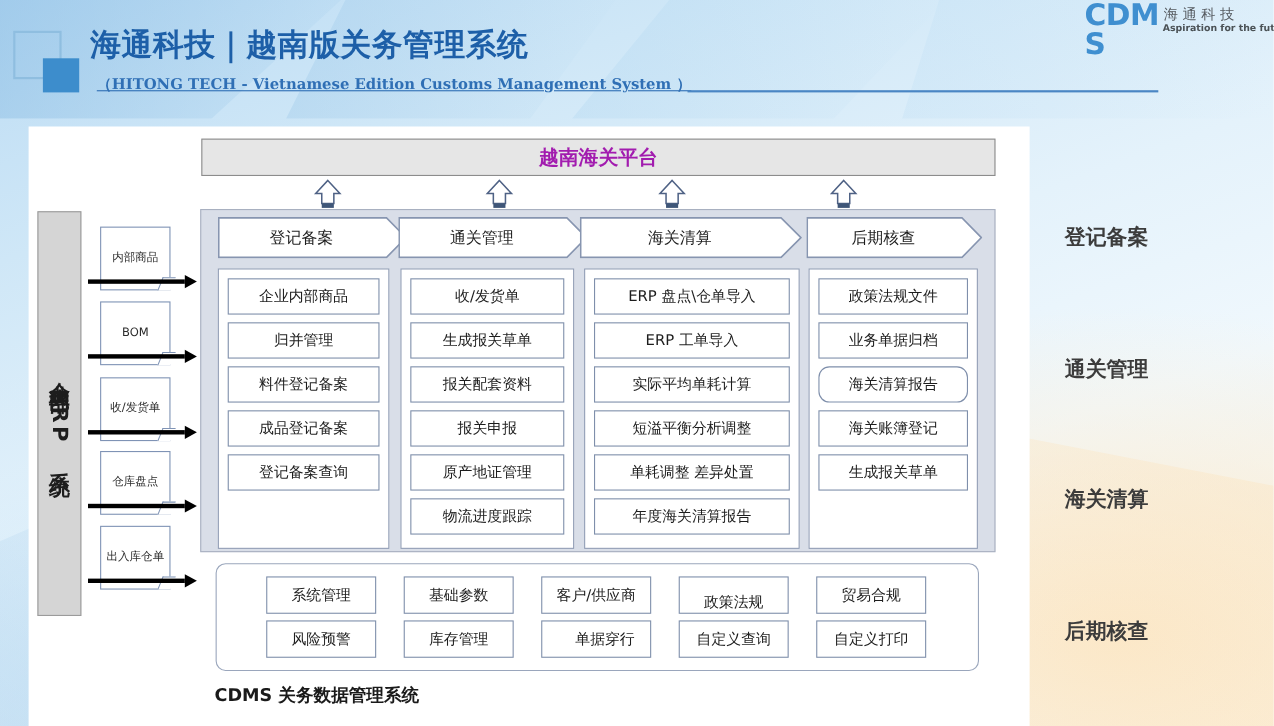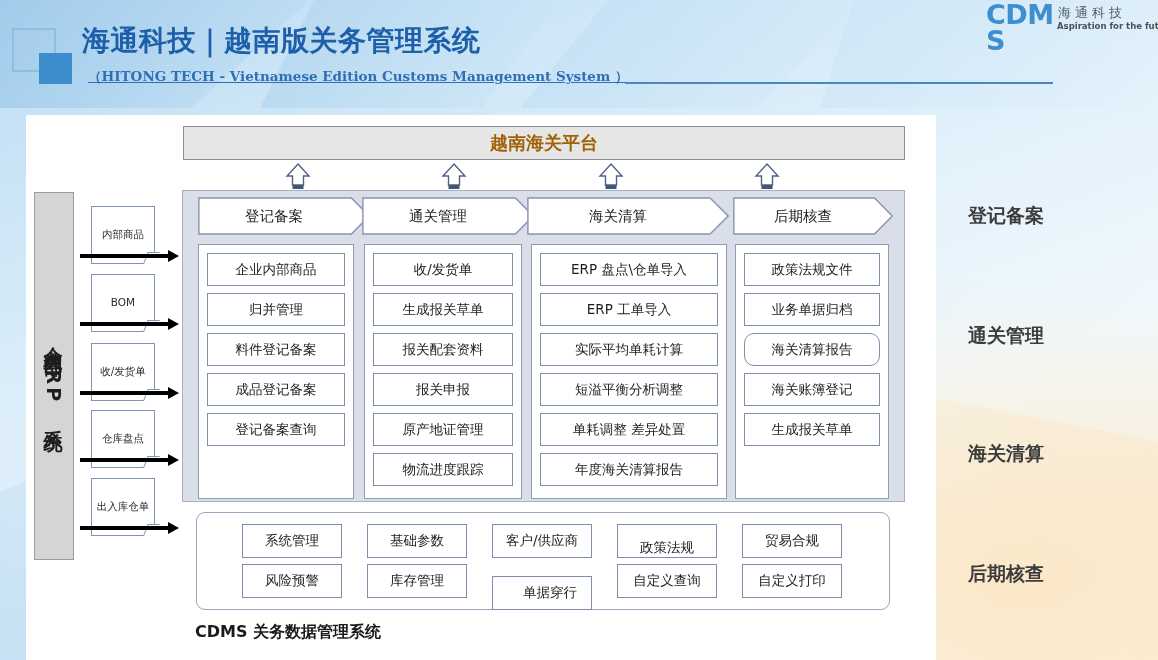--- a/index.html
+++ b/index.html
@@ -121,21 +121,21 @@
   .proc-panel {
     position:absolute; left:182px; top:190px; width:723px; height:312px;
     background:#d9dee8; border:1px solid #a8b0c0; box-sizing:border-box;
   }
 
   
   .vn-bar {
     position:absolute; left:183px; top:126px; width:722px; height:34px;
     background:#e6e6e6; border:1px solid #8c8c8c; box-sizing:border-box;
     display:flex; align-items:center; justify-content:center;
-    font-size:18px; font-weight:bold; color:#a16207;
+    font-size:18px; font-weight:bold; color:#a21caf;
   }
   .up-arrow { position:absolute; width:28px; height:30px; }
 
   
   .chev {
     position:absolute; top:197px; height:38px;
     display:flex; align-items:center; justify-content:center;
     font-size:14.5px; color:#1d1d1d;
     background:#ffffff;
   }
@@ -392,21 +392,21 @@
       </div>
       <div class="bitem" style="left: 742px; top: 524px;">
         <span>贸易合规</span>
       </div>
       <div class="bitem" style="left: 242px; top: 564px;">
         <span>风险预警</span>
       </div>
       <div class="bitem" style="left: 367px; top: 564px;">
         <span>库存管理</span>
       </div>
-      <div class="bitem" style="left: 492px; top: 576px; padding-left: 16px;">
+      <div class="bitem" style="left: 492px; top: 564px; padding-left: 16px;">
         <span>单据穿行</span>
       </div>
       <div class="bitem" style="left: 617px; top: 564px;">
         <span>自定义查询</span>
       </div>
       <div class="bitem" style="left: 742px; top: 564px;">
         <span>自定义打印</span>
       </div>
     </div>
   <div class="cdms-footer">CDMS 关务数据管理系统</div>

